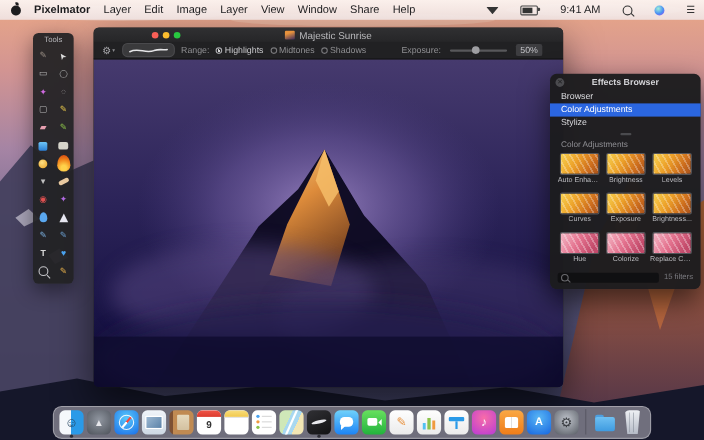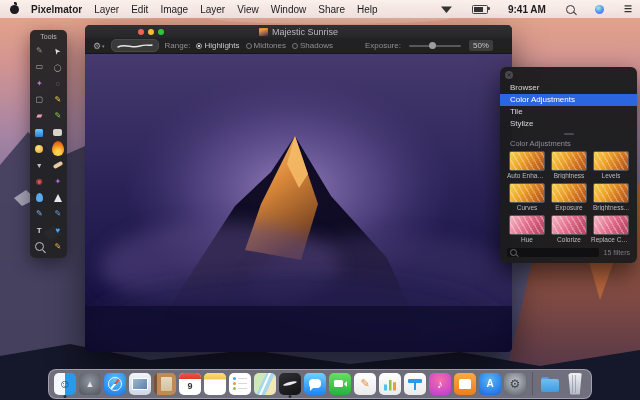--- a/index.html
+++ b/index.html
@@ -8,21 +8,21 @@
   .wall{position:absolute;inset:0;z-index:0;}
 
   
   .menubar{position:absolute;top:0;left:0;right:0;height:18px;z-index:50;
     background:linear-gradient(180deg,rgba(252,246,244,.92),rgba(240,230,230,.88));
     display:flex;align-items:center;font-size:10px;color:#1c1c1e;padding:0 8px;box-sizing:border-box;}
   .apple{width:9px;height:9px;background:#1c1c1e;border-radius:50% 50% 46% 46%;margin:0 6px 0 2px;position:relative;}
   .apple::before{content:"";position:absolute;top:-3px;left:4px;width:3px;height:3px;background:#1c1c1e;border-radius:0 60% 0 60%;}
   .mi{margin:0 6px;white-space:nowrap;}
   .mi.bold{font-weight:bold;}
-  .mb-right{margin-left:auto;display:flex;align-items:center;gap:20px;font-weight:bold;}
+  .mb-right{margin-left:auto;display:flex;align-items:center;gap:20px;}
   .wifi{width:11px;height:8px;background:#333;clip-path:polygon(50% 100%,0 18%,100% 18%);border-radius:2px;}
   .batt{width:14px;height:7px;border:1px solid #444;border-radius:1.5px;position:relative;}
   .batt::before{content:"";position:absolute;left:1px;top:1px;bottom:1px;width:9px;background:#333;}
   .batt::after{content:"";position:absolute;right:-3px;top:1.5px;width:2px;height:3px;background:#444;border-radius:0 1px 1px 0;}
   .clock{font-size:10px;color:#1c1c1e;}
   .loupe{width:7px;height:7px;border:1.3px solid #333;border-radius:50%;position:relative;}
   .loupe::after{content:"";position:absolute;right:-3px;bottom:-2px;width:4px;height:1.4px;background:#333;transform:rotate(45deg);}
   .siri{width:9px;height:9px;border-radius:50%;background:radial-gradient(circle at 38% 32%,#9ff0d8,#4a90f4 55%,#9a4af0 95%);}
   .nclist{font-size:9px;color:#333;line-height:1;}
 
@@ -366,25 +366,25 @@
         <ellipse cx="305" cy="232" rx="140" ry="52" fill="#473a70" opacity=".45" filter="url(#soft)"></ellipse>
         <ellipse cx="210" cy="272" rx="210" ry="52" fill="#241d4e" opacity=".7" filter="url(#soft)"></ellipse>
         <rect y="252" width="427" height="46" fill="#0e0b2c" opacity=".75"></rect>
       </svg>
     </div>
   </div>
 
   <div class="fx">
     <div class="fx-head">
       <span class="fx-close">✕</span>
+      <span class="fx-title">Effects Browser</span>
     </div>
     <div class="fx-list">
       <div class="fx-item">Browser</div>
       <div class="fx-item sel">Color Adjustments</div>
-      <div class="fx-item">Tile</div>
       <div class="fx-item">Stylize</div>
     </div>
     <div class="fx-div"></div>
     <div class="fx-section">Color Adjustments</div>
     <div class="fx-grid">
       <div class="fx-cell">
           <div class="fx-thumb gold"></div>
           <div class="fx-label">Auto Enhance</div>
         </div>
       <div class="fx-cell">

